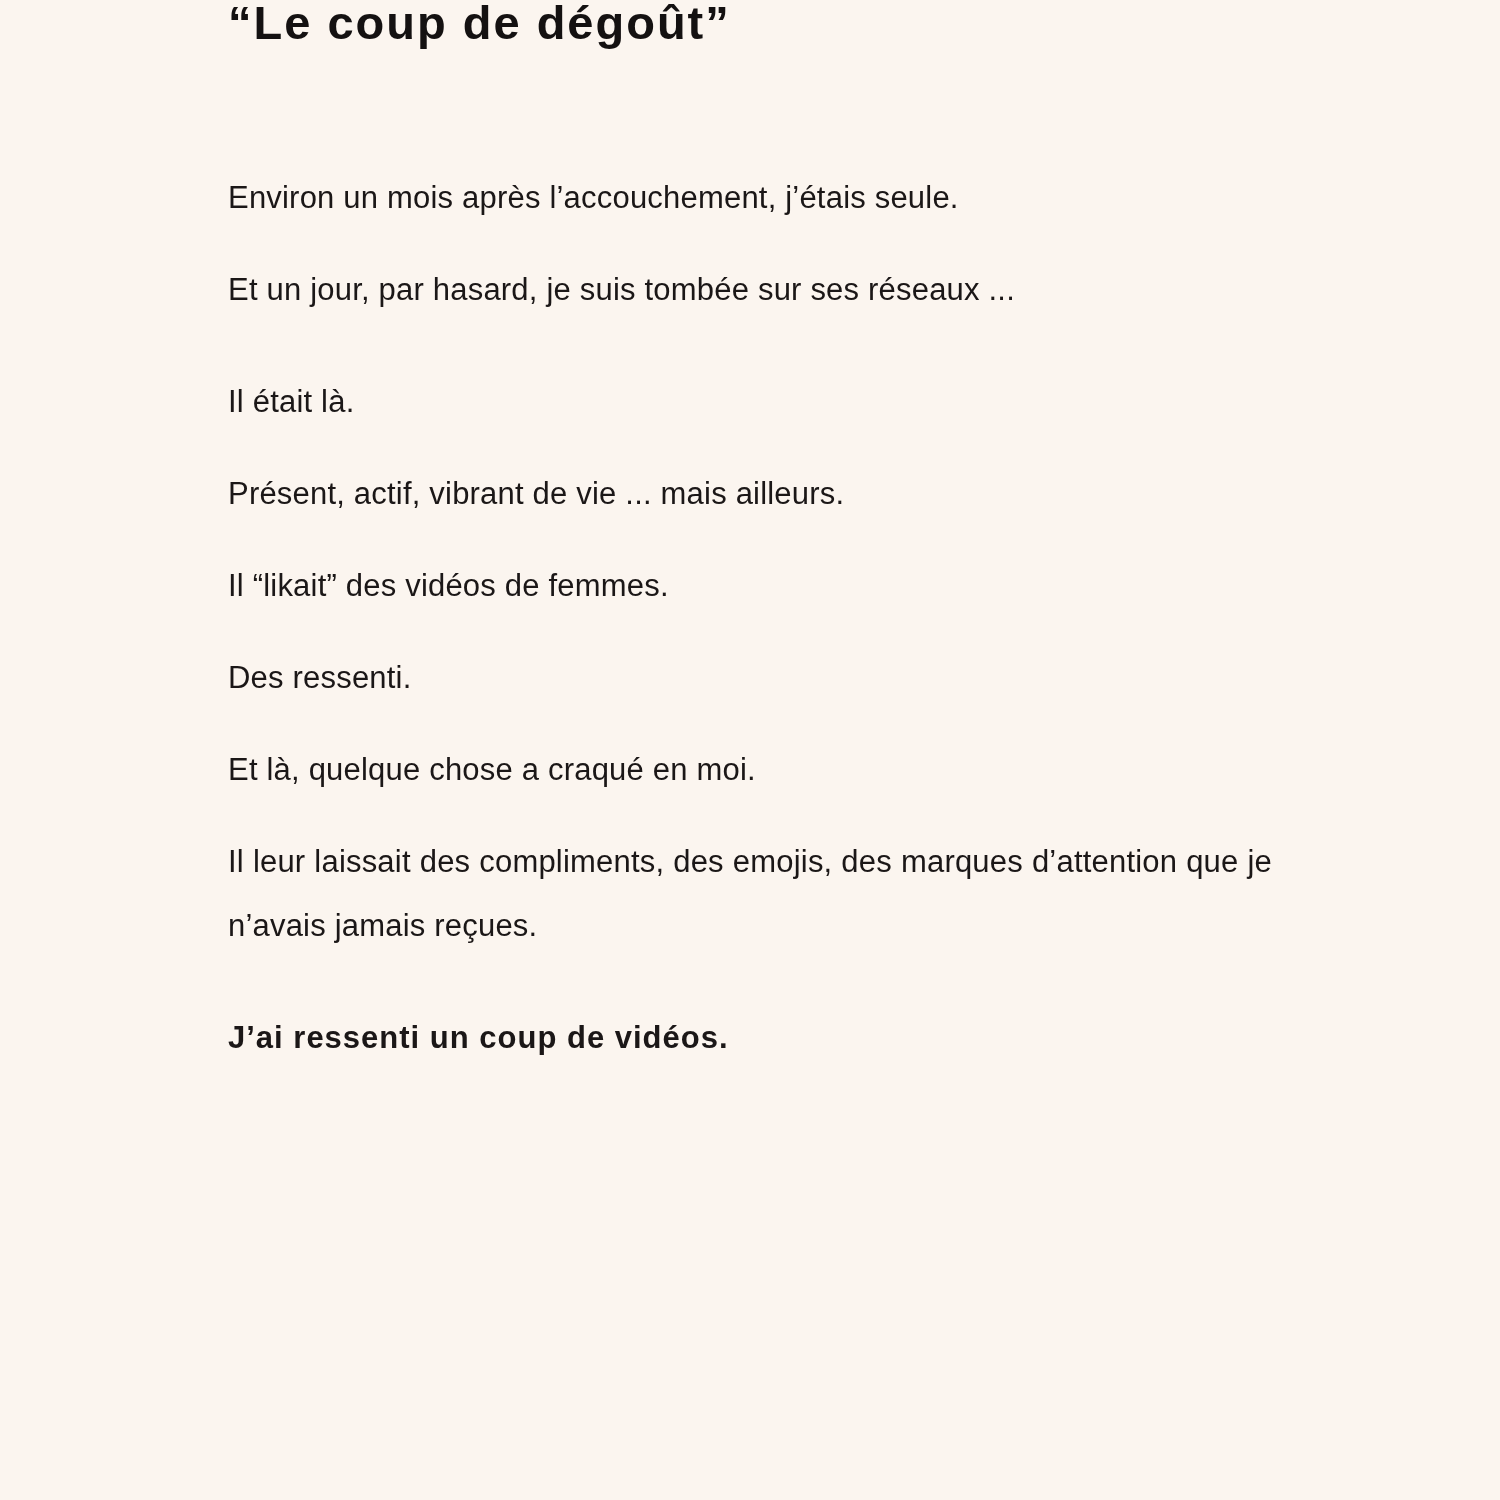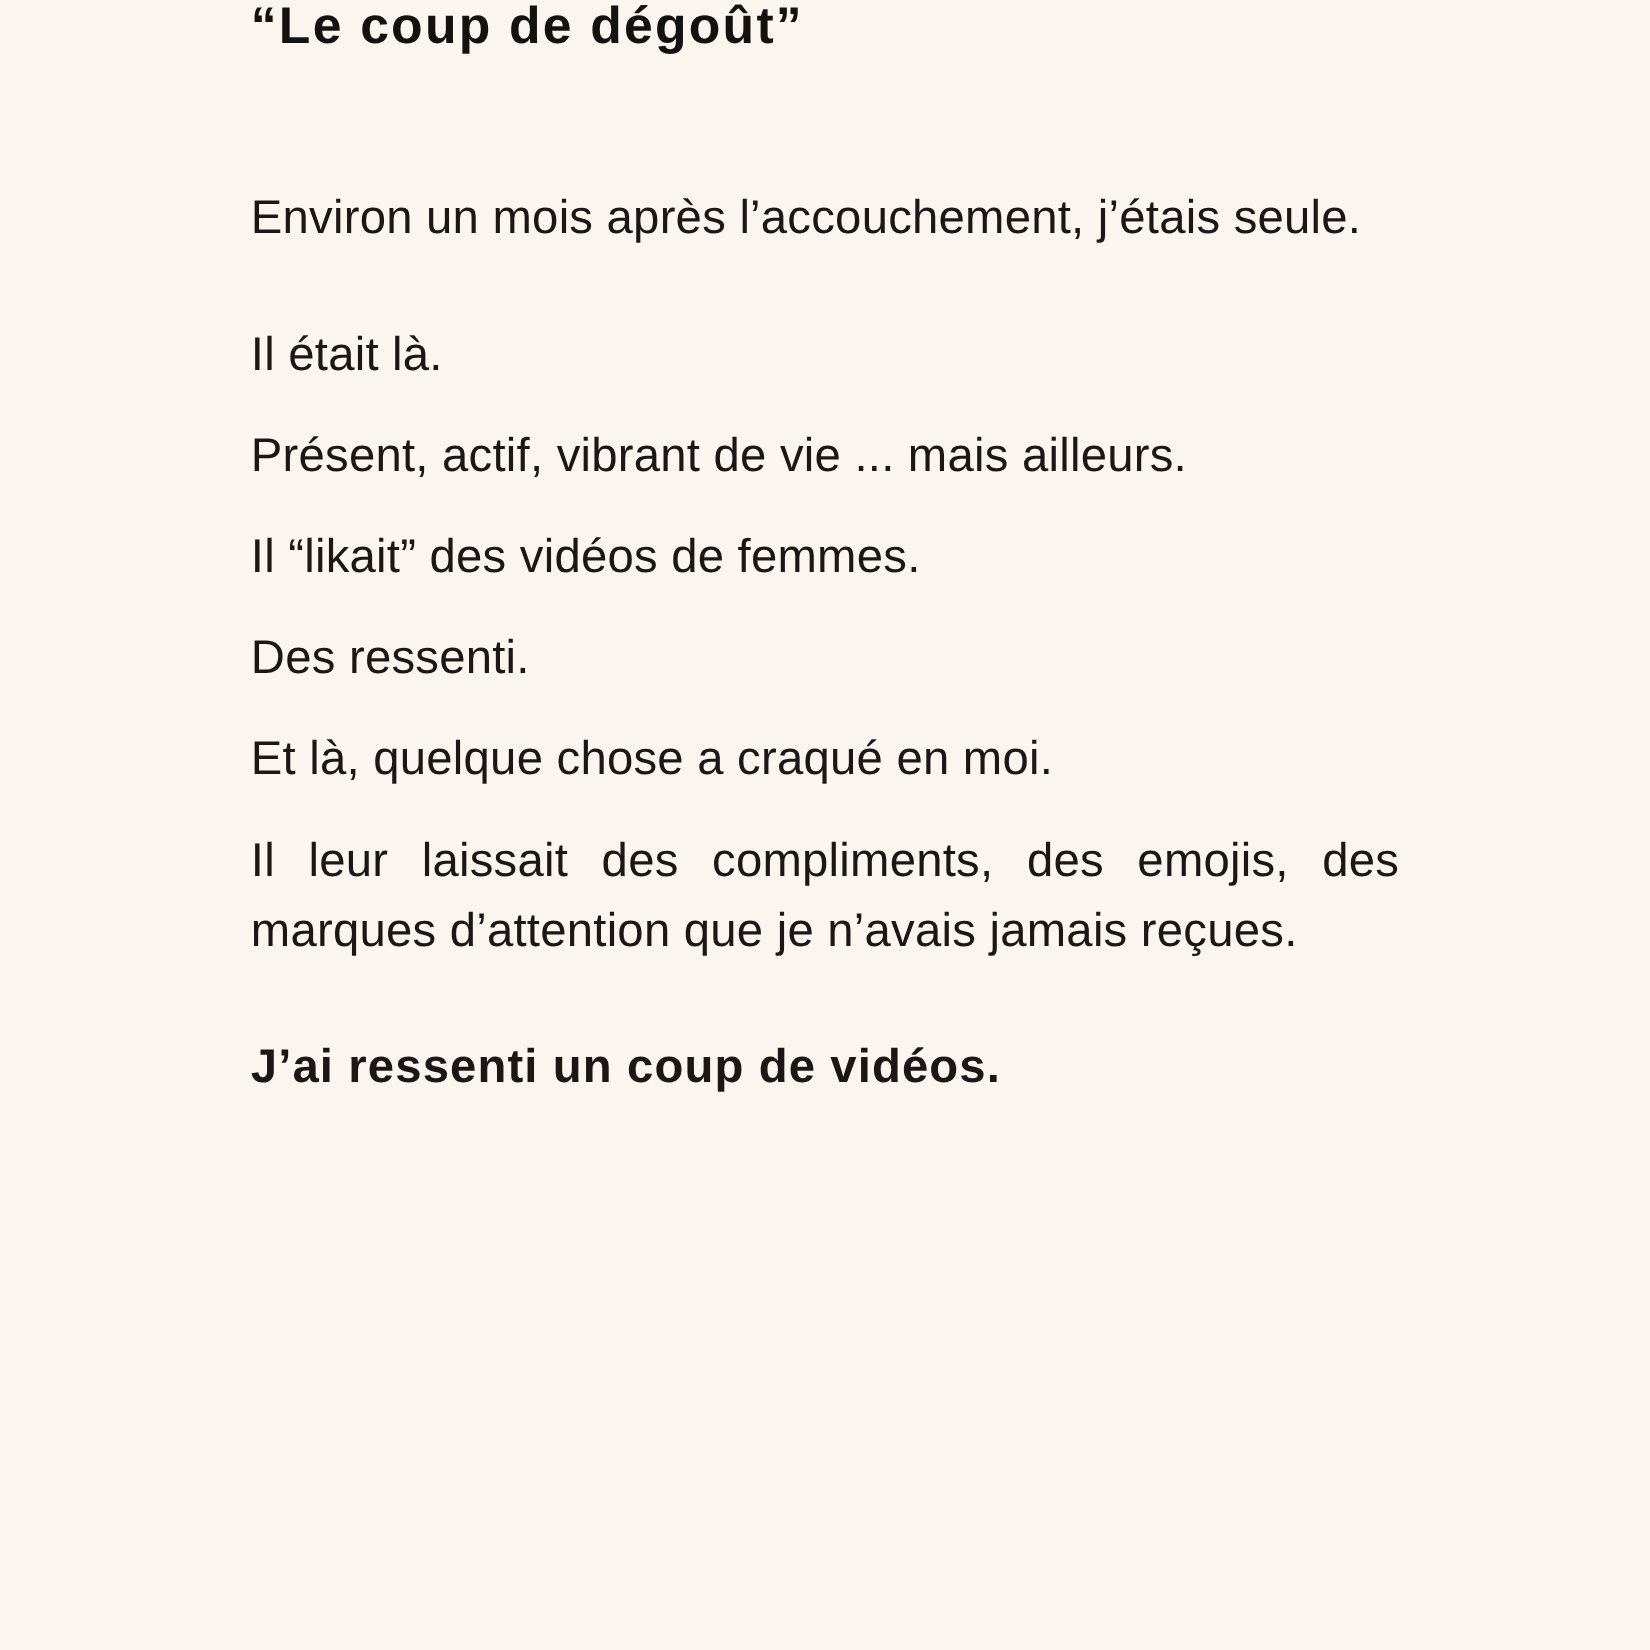--- a/index.html
+++ b/index.html
@@ -22,44 +22,45 @@
   }
   .doc-title {
     font-size: 47px;
     font-weight: 700;
     letter-spacing: 2px;
     line-height: 54px;
     margin: -4px 0 116px 0;
     color: #141111;
   }
   .paragraphs p {
-    font-size: 43px;
+    font-size: 31px;
     line-height: 64px;
     letter-spacing: 0.2px;
     margin: 0 0 28px 0;
     text-align: justify;
     text-justify: inter-word;
     color: #1b1717;
   }
   .paragraphs p.extra-gap {
-    margin-top: 60px;
+    margin-top: 48px;
   }
   .paragraphs p.bold {
     font-weight: 700;
     letter-spacing: 1px;
   }
 </style>
 </head>
 <body style="background: rgb(251, 245, 239); color: rgb(27, 23, 23);">
 
 <div class="page">
   <h1 class="doc-title">“Le coup de dégoût”</h1>
 
   <div class="paragraphs">
       <p>Environ un mois après l’accouchement, j’étais seule.</p>
+      <p>Et un jour, par hasard, je suis tombée sur ses réseaux ...</p>
       <p class="extra-gap">Il était là.</p>
       <p>Présent, actif, vibrant de vie ... mais ailleurs.</p>
       <p>Il “likait” des vidéos de femmes.</p>
       <p>Des ressenti.</p>
       <p>Et là, quelque chose a craqué en moi.</p>
       <p>Il leur laissait des compliments, des emojis, des marques d’attention que je n’avais jamais reçues.</p>
       <p class="bold extra-gap">J’ai ressenti un coup de vidéos.</p>
     </div>
 </div>
 

